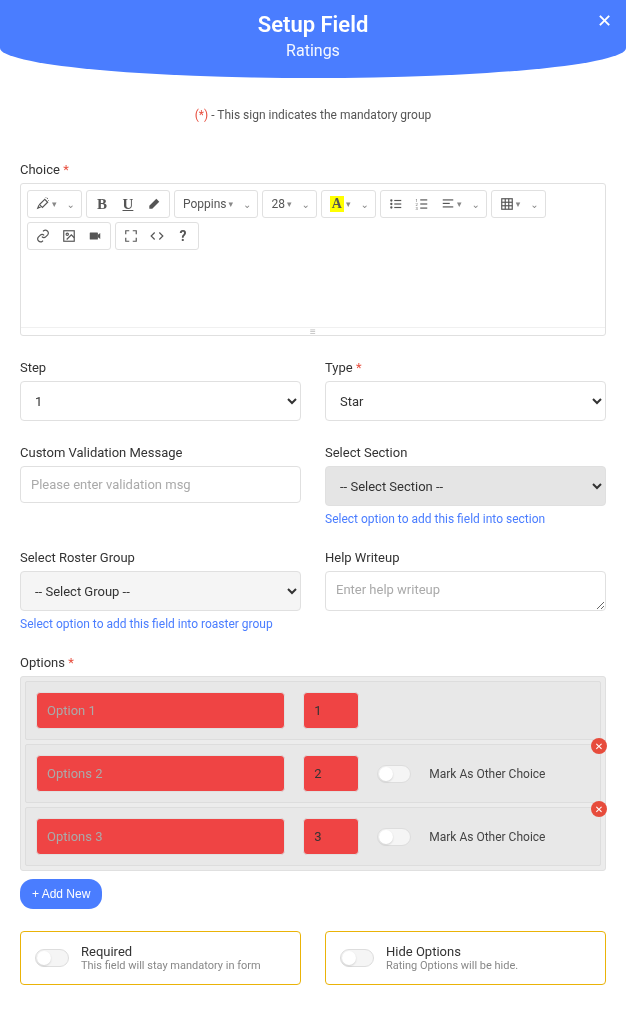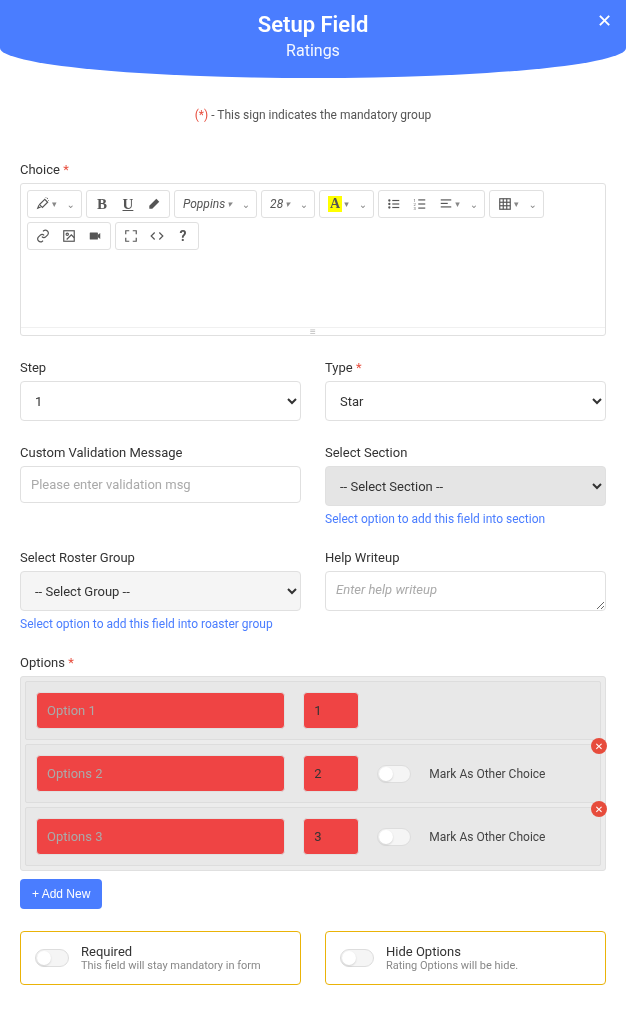--- a/index.html
+++ b/index.html
@@ -10,47 +10,47 @@
 .close-btn { position: absolute; top: 10px; right: 14px; color: #fff; font-size: 18px; cursor: pointer; }
 .content { padding: 0 20px 20px; }
 .mandatory-note { text-align: center; margin: 30px 0 40px; font-size: 12px; color: #555; }
 .mandatory-note .star { color: #e74c3c; }
 .label-row { font-size: 13px; color: #333; margin-bottom: 6px; }
 .req { color: #e74c3c; }
 .editor-box { border: 1px solid #e0e0e0; border-radius: 3px; }
 .toolbar { padding: 6px 6px 2px; display: flex; flex-wrap: wrap; gap: 4px; }
 .tool-group { display: inline-flex; align-items: center; border: 1px solid #e0e0e0; border-radius: 3px; background: #fff; height: 28px; padding: 0 2px; }
 .tool-btn { display: inline-flex; align-items: center; justify-content: center; min-width: 26px; height: 26px; padding: 0 6px; font-size: 12px; cursor: pointer; color: #555; white-space: nowrap; }
-.tool-btn.wide { min-width: 0; font-style: italic; }
+.tool-btn.wide { min-width: 0; }
 .caret { font-size: 9px; margin-left: 2px; color: #888; }
 .caret-sep { font-size: 10px; color: #888; padding: 0 4px; cursor: pointer; }
 .bold { font-weight: bold; font-family: serif; font-size: 15px; }
 .underline { text-decoration: underline; font-weight: bold; font-family: serif; font-size: 15px; }
 .highlight { background: #ffff00; font-weight: bold; font-family: serif; font-size: 14px; padding: 0 2px; }
 .editor-area { min-height: 75px; background: #fff; }
 .editor-footer { height: 8px; position: relative; border-top: 1px solid #f0f0f0; }
 .editor-footer::after { content: "≡"; position: absolute; left: 50%; top: -2px; transform: translateX(-50%); color: #bbb; font-size: 10px; }
 .row { display: flex; gap: 24px; margin-top: 24px; }
 .col { flex: 1; }
 select, input[type=text], textarea { width: 100%; border: 1px solid #e0e0e0; border-radius: 4px; padding: 10px 10px; font-size: 13px; font-family: inherit; color: #333; }
 select { background: #fff; height: 40px; appearance: auto; }
-textarea { resize: vertical; height: 40px; min-height: 40px; font-style: italic; }
+textarea { resize: vertical; height: 40px; min-height: 40px; }
 input::placeholder, textarea::placeholder { color: #aaa; }
 .hint { font-size: 12px; color: #4a7dff; margin-top: 6px; }
 .options-box { background: #ececec; border: 1px solid #e0e0e0; border-radius: 3px; padding: 4px; margin-top: 6px; }
 .opt-row { background: #e8e8e8; border: 1px solid #ddd; border-radius: 2px; padding: 10px; margin-bottom: 4px; display: flex; align-items: center; gap: 18px; position: relative; }
 .opt-row:last-child { margin-bottom: 0; }
 .opt-row input[type=text] { background: #ef4444; }
 .opt-name { flex: 0 0 45%; }
 .opt-val { flex: 0 0 56px; }
 .toggle { width: 34px; height: 18px; background: #f5f5f5; border: 1px solid #ddd; border-radius: 10px; position: relative; cursor: pointer; flex-shrink: 0; }
 .toggle::after { content: ""; position: absolute; width: 14px; height: 14px; background: #fff; border-radius: 50%; top: 1px; left: 1px; box-shadow: 0 1px 2px rgba(0,0,0,0.15); }
 .toggle-label { font-size: 12px; color: #444; }
 .row-close { position: absolute; top: -7px; right: -7px; width: 16px; height: 16px; background: #e74c3c; color: #fff; border-radius: 50%; font-size: 10px; display: flex; align-items: center; justify-content: center; cursor: pointer; }
-.add-btn { background: #4a7dff; color: #fff; border: none; border-radius: 4px; padding: 8px 12px; font-size: 12px; cursor: pointer; margin-top: 8px; }
+.add-btn { background: #4a7dff; color: #fff; border: none; border-radius: 13px; padding: 8px 12px; font-size: 12px; cursor: pointer; margin-top: 8px; }
 .switch-row { display: flex; gap: 24px; margin-top: 22px; }
 .switch-card { flex: 1; border: 1px solid #eab308; border-radius: 4px; padding: 12px 14px; display: flex; align-items: center; gap: 12px; }
 .switch-title { font-size: 13px; color: #333; }
 .switch-desc { font-size: 11px; color: #888; margin-top: 0; }
 svg { display: block; }
 </style>
 </head>
 <body>
 
 <div class="header">

